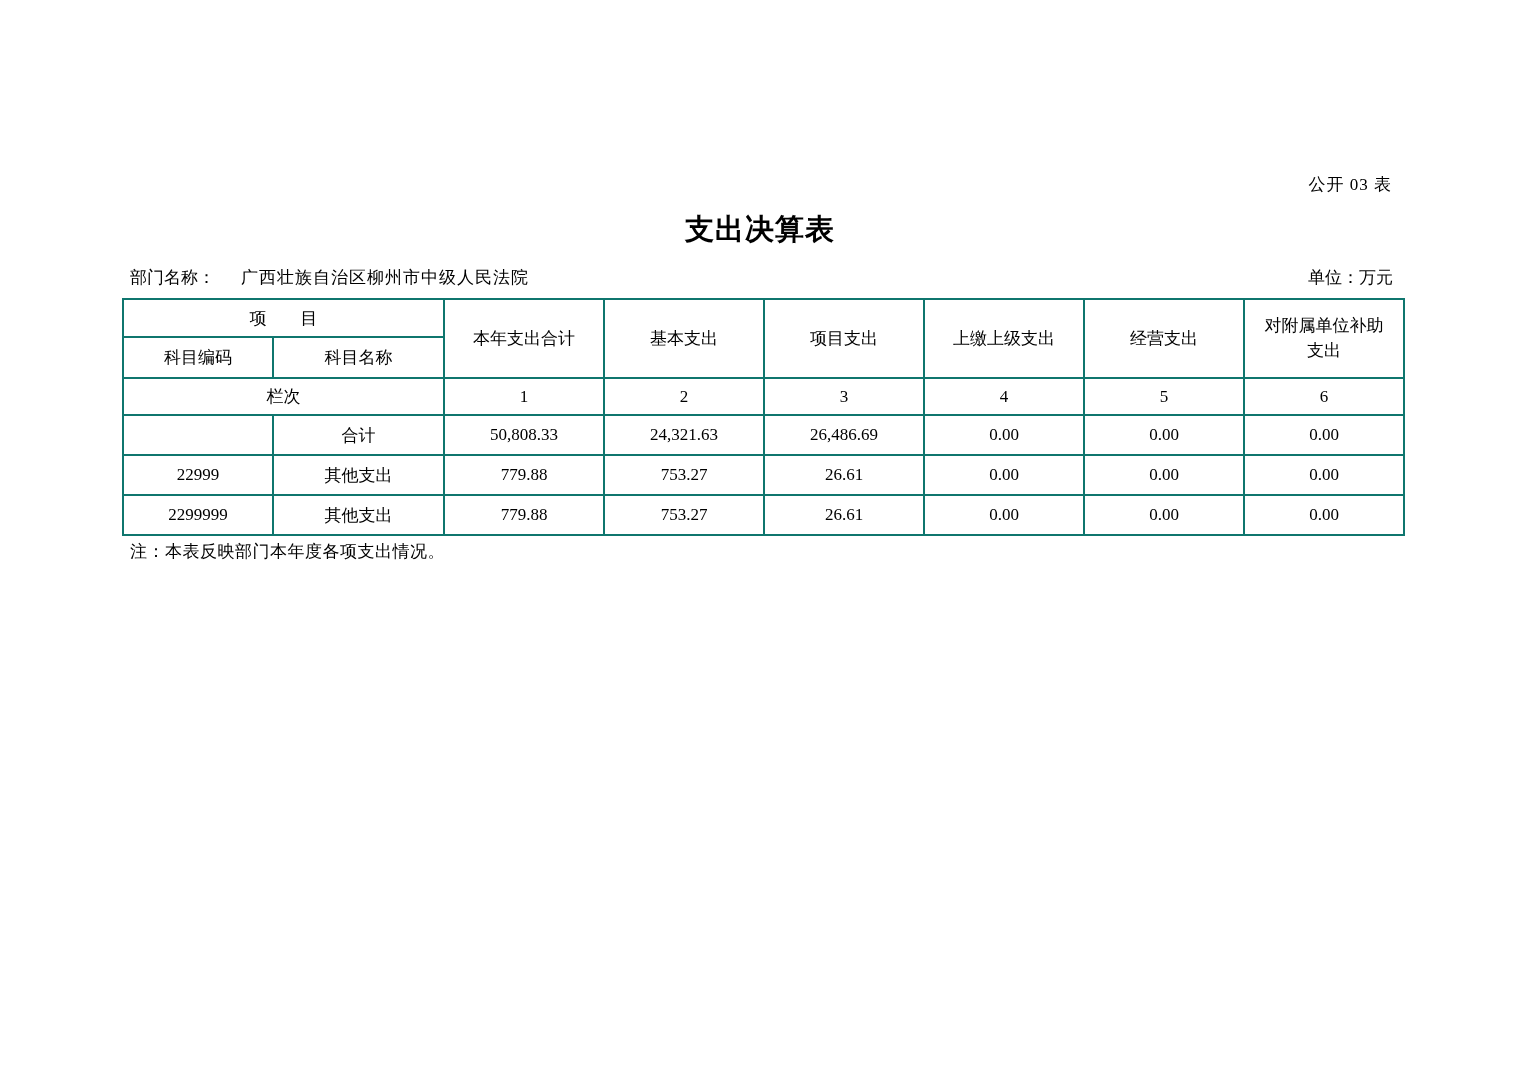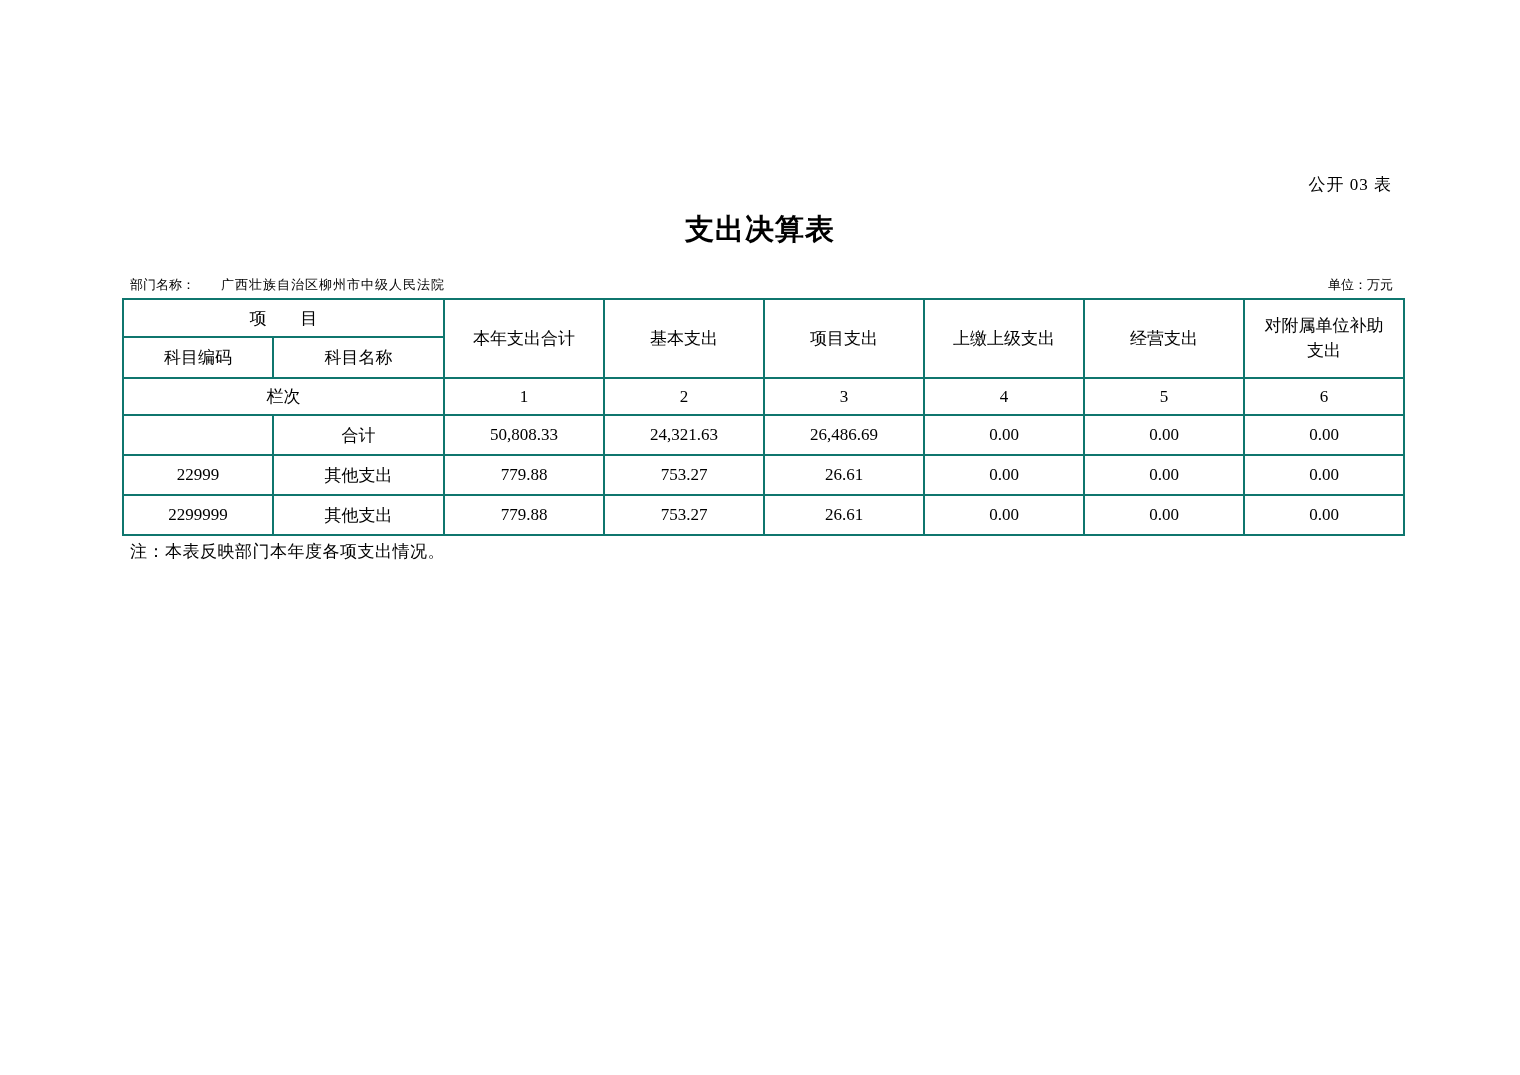--- a/index.html
+++ b/index.html
@@ -37,26 +37,26 @@
     width: 100%;
     margin: 0;
     text-align: center;
     font-size: 29px;
     font-weight: bold;
     letter-spacing: 1px;
   }
 
   .meta-row {
     position: absolute;
-    top: 276px;
+    top: 266px;
     left: 130px;
     right: 127px;
     display: flex;
     justify-content: space-between;
-    font-size: 13px;
+    font-size: 17px;
     white-space: nowrap;
   }
   .dept-name {
     margin-left: 26px;
     letter-spacing: 1px;
   }
 
   table.fin {
     position: absolute;
     left: 122px;

